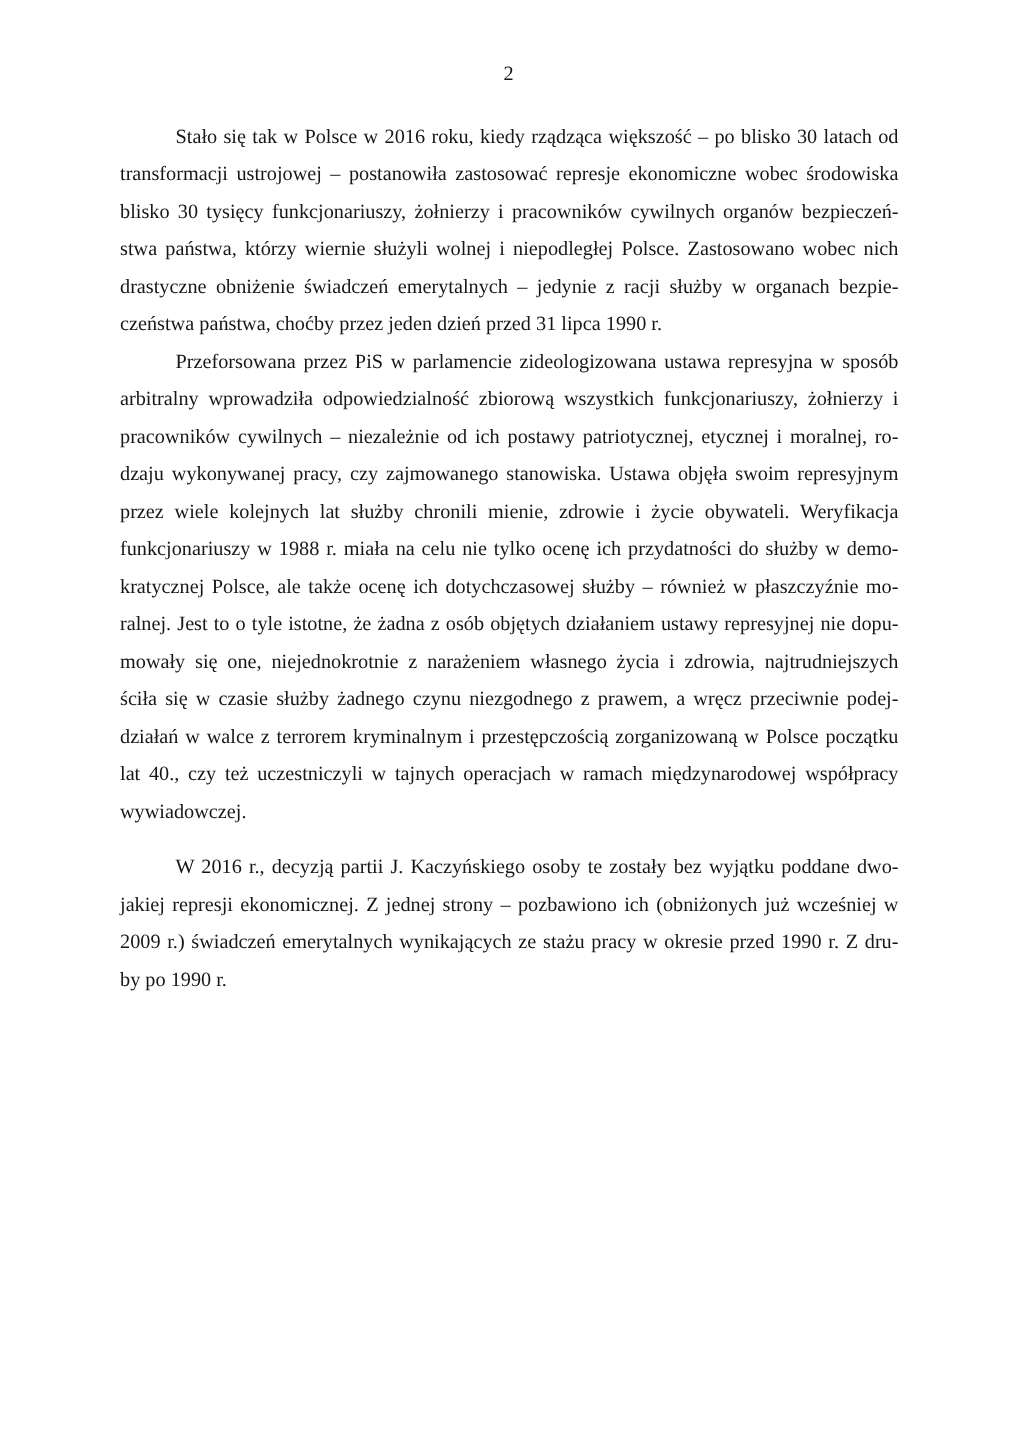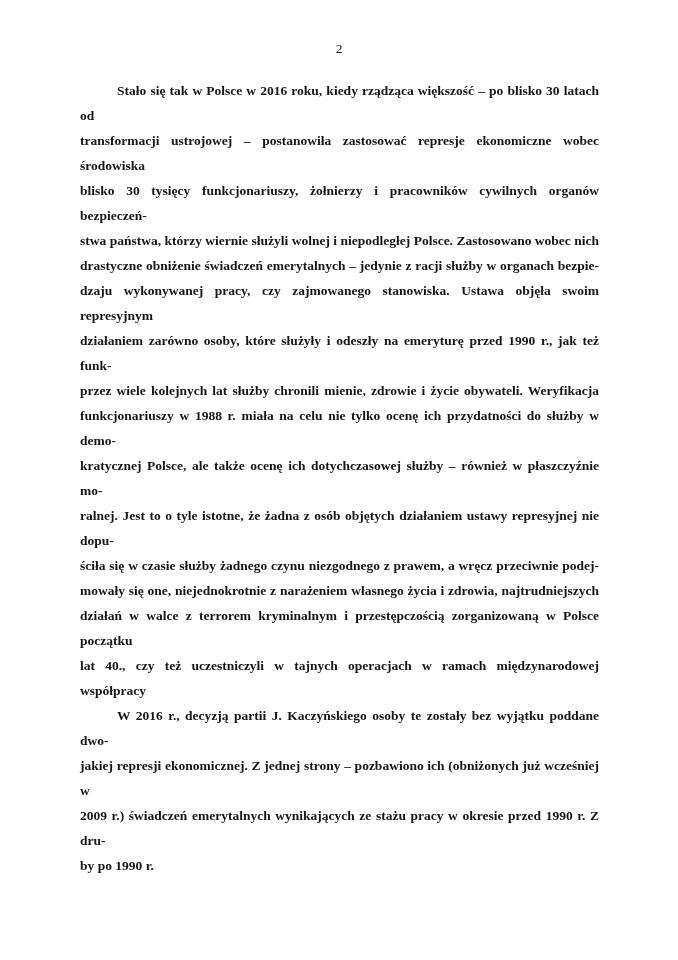--- a/index.html
+++ b/index.html
@@ -31,25 +31,25 @@
     left: 80px;
     width: 519px;
     font-size: 13.5px;
   }
   .paragraph {
     margin: 0;
     padding: 0;
   }
   
   .paragraph:nth-child(3) {
+    margin-top: 12px;
   }
   .line {
     line-height: 25px;
     text-align: left;
-    font-weight: bold;
   }
   .line.just {
     text-align: justify;
     text-align-last: justify;
   }
   .line.first {
     text-indent: 37px;
   }
 </style>
 </head>
@@ -57,32 +57,36 @@
 
 <div class="page">
   <div class="page-number">2</div>
   <div class="doc-body">
       <div class="paragraph">
         <div class="line first just">Stało się tak w Polsce w 2016 roku, kiedy rządząca większość – po blisko 30 latach od</div>
         <div class="line just">transformacji ustrojowej – postanowiła zastosować represje ekonomiczne wobec środowiska</div>
         <div class="line just">blisko 30 tysięcy funkcjonariuszy, żołnierzy i pracowników cywilnych organów bezpieczeń-</div>
         <div class="line just">stwa państwa, którzy wiernie służyli wolnej i niepodległej Polsce. Zastosowano wobec nich</div>
         <div class="line just">drastyczne obniżenie świadczeń emerytalnych – jedynie z racji służby w organach bezpie-</div>
+        <div class="line">czeństwa państwa, choćby przez jeden dzień przed 31 lipca 1990 r.</div>
       </div>
       <div class="paragraph">
+        <div class="line first just">Przeforsowana przez PiS w parlamencie zideologizowana ustawa represyjna w sposób</div>
+        <div class="line just">arbitralny wprowadziła odpowiedzialność zbiorową wszystkich funkcjonariuszy, żołnierzy i</div>
+        <div class="line just">pracowników cywilnych – niezależnie od ich postawy patriotycznej, etycznej i moralnej, ro-</div>
         <div class="line just">dzaju wykonywanej pracy, czy zajmowanego stanowiska. Ustawa objęła swoim represyjnym</div>
-        <div class="line just">działaniem zarówno osoby, które służyły i odeszły na emeryturę przed 1990 r., jak też funk-</div>
         <div class="line just">przez wiele kolejnych lat służby chronili mienie, zdrowie i życie obywateli. Weryfikacja</div>
         <div class="line just">funkcjonariuszy w 1988 r. miała na celu nie tylko ocenę ich przydatności do służby w demo-</div>
         <div class="line just">kratycznej Polsce, ale także ocenę ich dotychczasowej służby – również w płaszczyźnie mo-</div>
         <div class="line just">ralnej. Jest to o tyle istotne, że żadna z osób objętych działaniem ustawy represyjnej nie dopu-</div>
+        <div class="line just">mowały się one, niejednokrotnie z narażeniem własnego życia i zdrowia, najtrudniejszych</div>
         <div class="line just">ściła się w czasie służby żadnego czynu niezgodnego z prawem, a wręcz przeciwnie podej-</div>
-        <div class="line just">mowały się one, niejednokrotnie z narażeniem własnego życia i zdrowia, najtrudniejszych</div>
         <div class="line just">działań w walce z terrorem kryminalnym i przestępczością zorganizowaną w Polsce początku</div>
         <div class="line just">lat 40., czy też uczestniczyli w tajnych operacjach w ramach międzynarodowej współpracy</div>
+        <div class="line">wywiadowczej.</div>
       </div>
       <div class="paragraph">
         <div class="line first just">W 2016 r., decyzją partii J. Kaczyńskiego osoby te zostały bez wyjątku poddane dwo-</div>
         <div class="line just">jakiej represji ekonomicznej. Z jednej strony – pozbawiono ich (obniżonych już wcześniej w</div>
         <div class="line just">2009 r.) świadczeń emerytalnych wynikających ze stażu pracy w okresie przed 1990 r. Z dru-</div>
         <div class="line">by po 1990 r.</div>
       </div>
     </div>
 </div>
 

